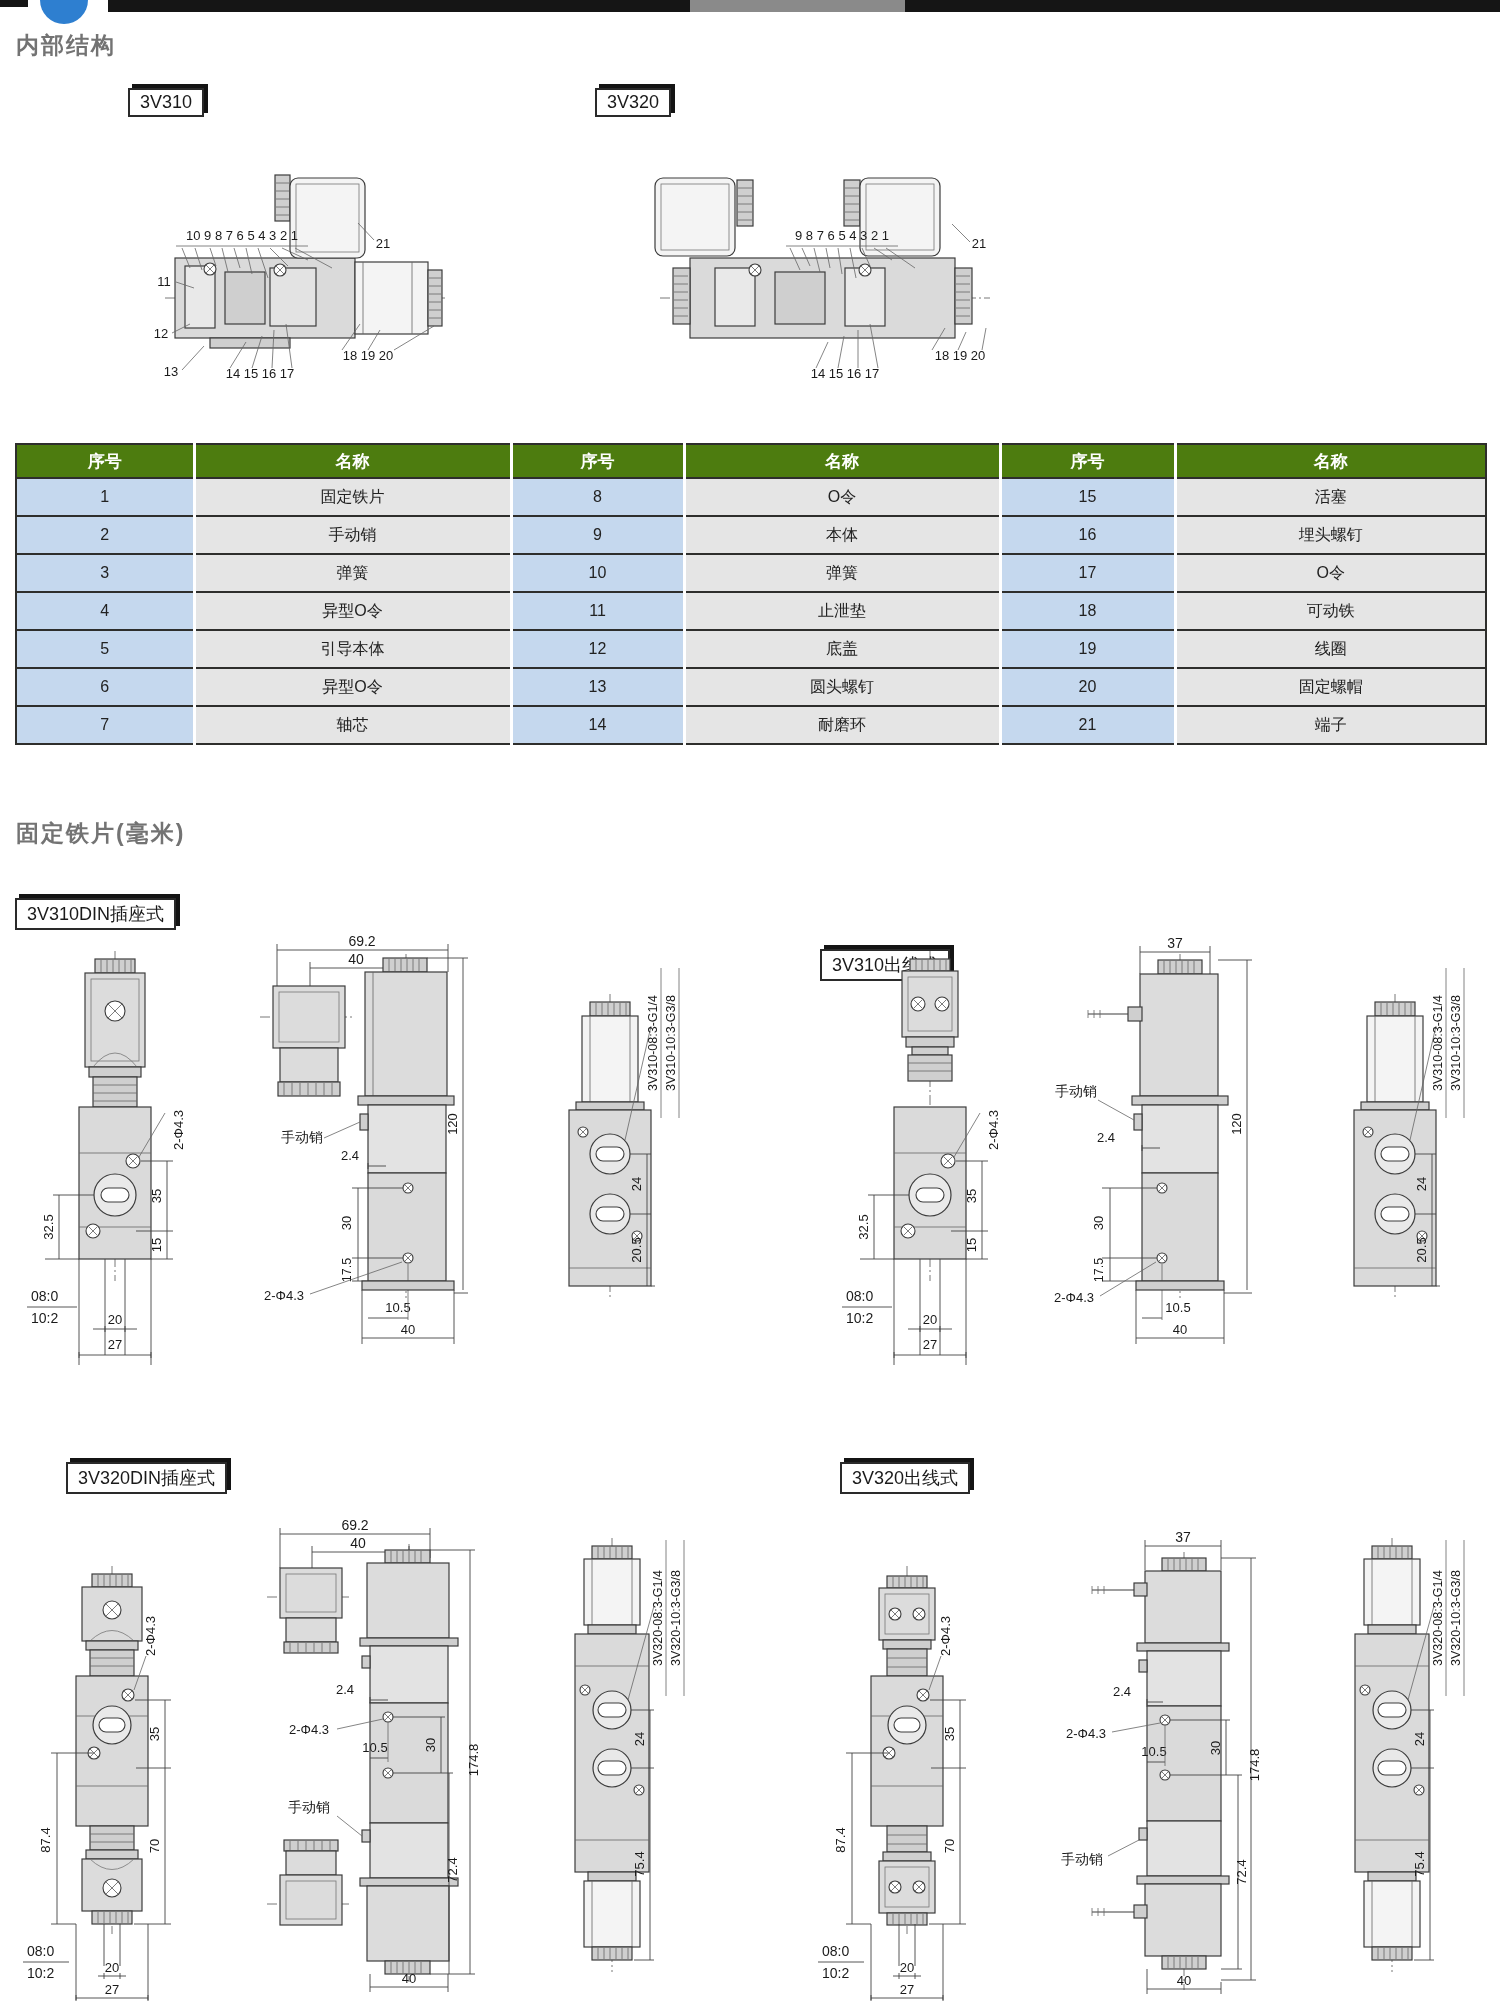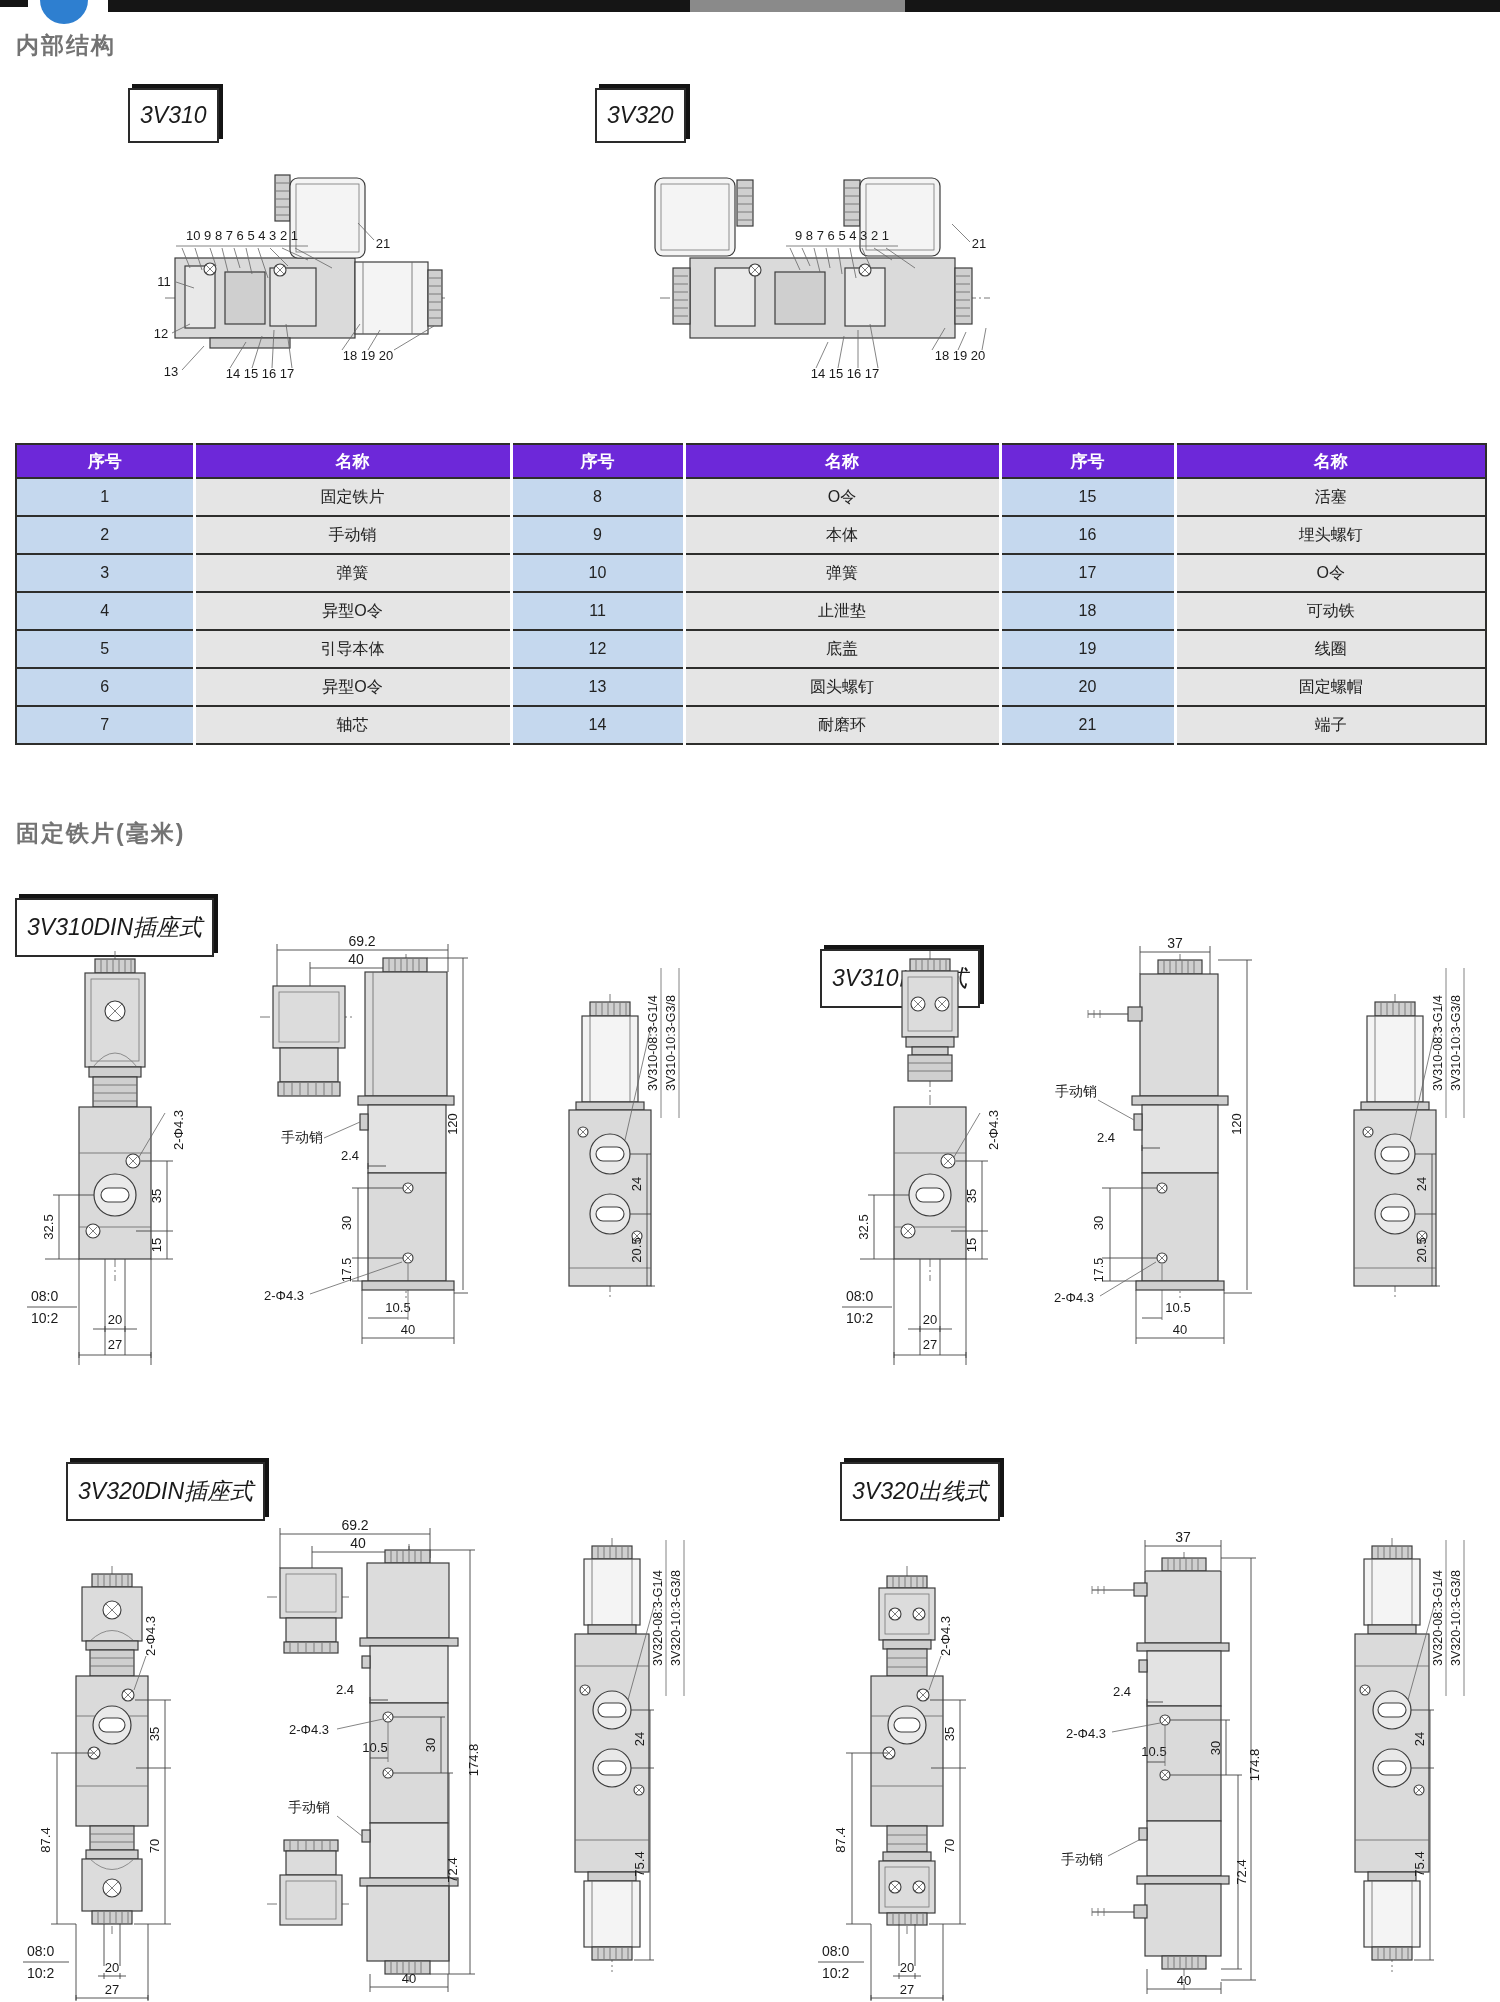--- a/index.html
+++ b/index.html
@@ -1,24 +1,24 @@
 <!DOCTYPE html>
 <html><head>
 <meta charset="utf-8">
 <style>
   html,body{margin:0;padding:0;background:#fff;}
   #page{position:relative;width:1500px;height:2002px;background:#fff;overflow:hidden;
         font-family:"Liberation Sans","DejaVu Sans",sans-serif;color:#111;}
   .abs{position:absolute;}
   .h1{font-size:23px;font-weight:bold;letter-spacing:2px;color:#737373;}
   .lbl{display:inline-block;background:#fff;border:2px solid #2a2a2a;box-shadow:4px -4px 0 0 #141414;
-       padding:12px 10px;font-size:23px;color:#1a1a1a;white-space:nowrap;font-style:italic;}
+       padding:2px 10px;font-size:18px;color:#1a1a1a;white-space:nowrap;}
   
   table.parts{border-collapse:collapse;table-layout:fixed;width:1470px;border-left:2px solid #2e2e2c;border-right:2px solid #2e2e2c;}
-  table.parts th{background:#6d28d9;color:#fff;font-size:17px;font-weight:bold;height:30px;
+  table.parts th{background:#4d7c0f;color:#fff;font-size:17px;font-weight:bold;height:30px;
        border-top:2px solid #2e2e2c;border-bottom:2px solid #2e2e2c;border-right:3px solid #fff;}
   table.parts td{font-size:16px;color:#222;text-align:center;height:34px;
        border-bottom:2px solid #2e2e2c;border-right:3px solid #fff;}
   table.parts th:last-child,table.parts td:last-child{border-right:none;}
   td.num{background:#c5d8ee;}
   td.nm{background:#e5e5e5;}
   
   svg{overflow:visible;}
   svg text{font-family:"Liberation Sans","DejaVu Sans",sans-serif;fill:#1a1a1a;}
   .t13{font-size:13px;} .t14{font-size:14px;} .t12{font-size:12.5px;}

